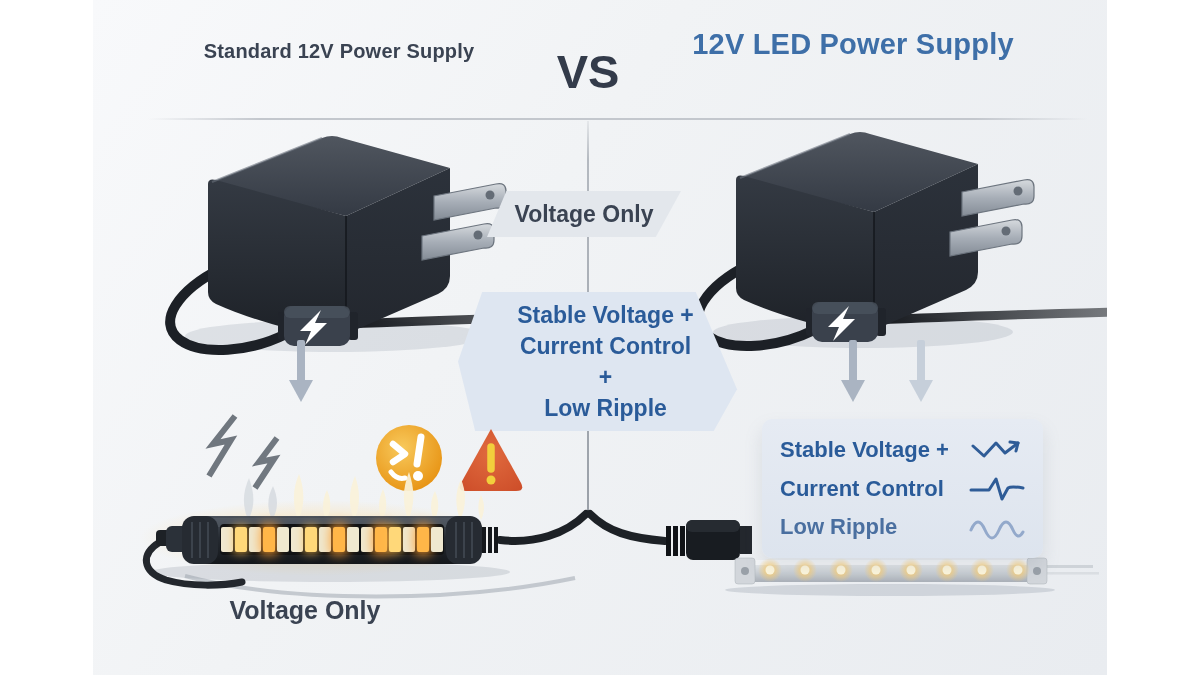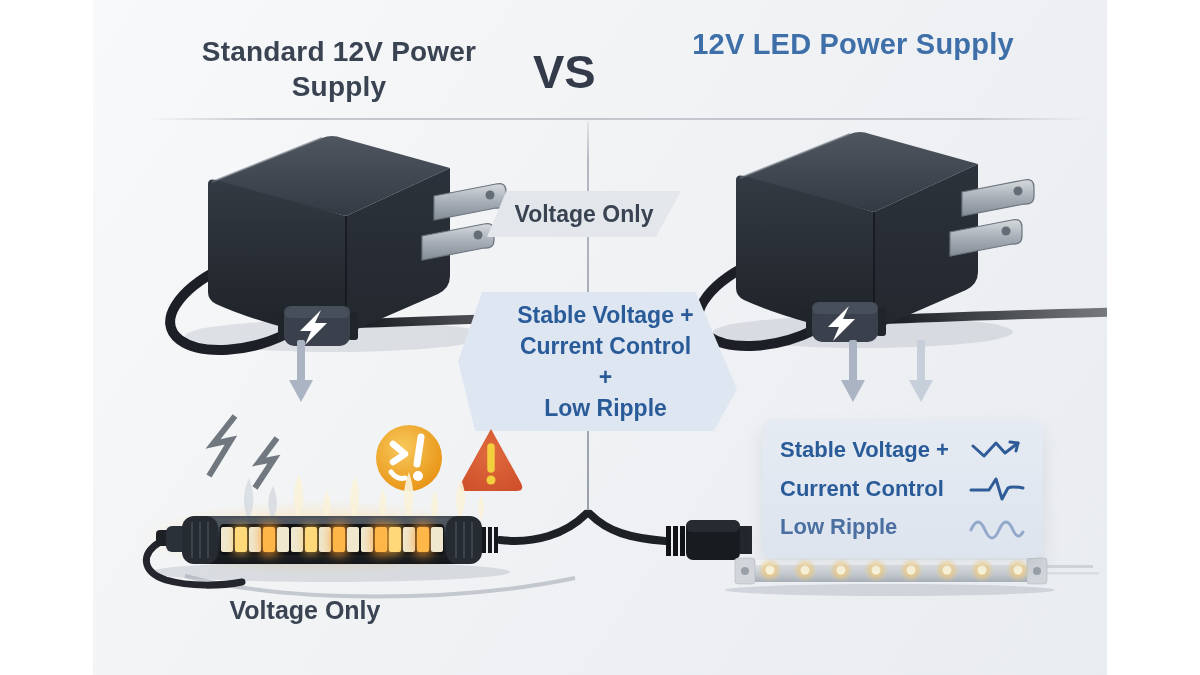--- a/index.html
+++ b/index.html
@@ -4,22 +4,22 @@
 <style>
   html,body{margin:0;padding:0;background:#ffffff;}
   .canvas{position:relative;width:1200px;height:675px;background:#ffffff;overflow:hidden;
           font-family:"Liberation Sans",sans-serif;}
   .stage{position:absolute;left:93px;top:0;width:1014px;height:675px;overflow:hidden;
          background:linear-gradient(125deg,#f8f9fb 0%,#f1f3f5 40%,#e9ecf0 100%);}
   .abs{position:absolute;}
 
   
   .title{font-weight:bold;text-align:center;letter-spacing:.2px;}
-  .title-left{left:86px;top:34px;width:320px;font-size:28px;line-height:35px;color:#3a4352;}
-  .vs{left:440px;top:44px;width:110px;font-size:47px;font-weight:bold;color:#333b4a;}
+  .title-left{left:86px;top:34px;width:320px;font-size:20px;line-height:35px;color:#3a4352;}
+  .vs{left:440px;top:44px;width:110px;font-size:47px;font-weight:bold;color:#333b4a;text-align:center;}
   .title-right{left:590px;top:28px;width:340px;font-size:29px;line-height:33px;color:#3e6fa8;}
   .hrule{left:55px;top:118px;width:940px;height:2px;
          background:linear-gradient(90deg,rgba(195,199,205,0),#c3c7cd 12%,#c3c7cd 88%,rgba(195,199,205,0));}
   .vdivider{left:494px;top:121px;width:2px;height:391px;
             background:linear-gradient(180deg,rgba(180,185,192,.2),#b4b9c0 10%,#9aa0a8 100%);}
 
   
   .tag-gray{left:394px;top:191px;width:194px;height:46px;background:#e3e7ec;
             clip-path:polygon(10% 0,100% 0,87% 100%,0 100%);
             display:flex;align-items:center;justify-content:center;

